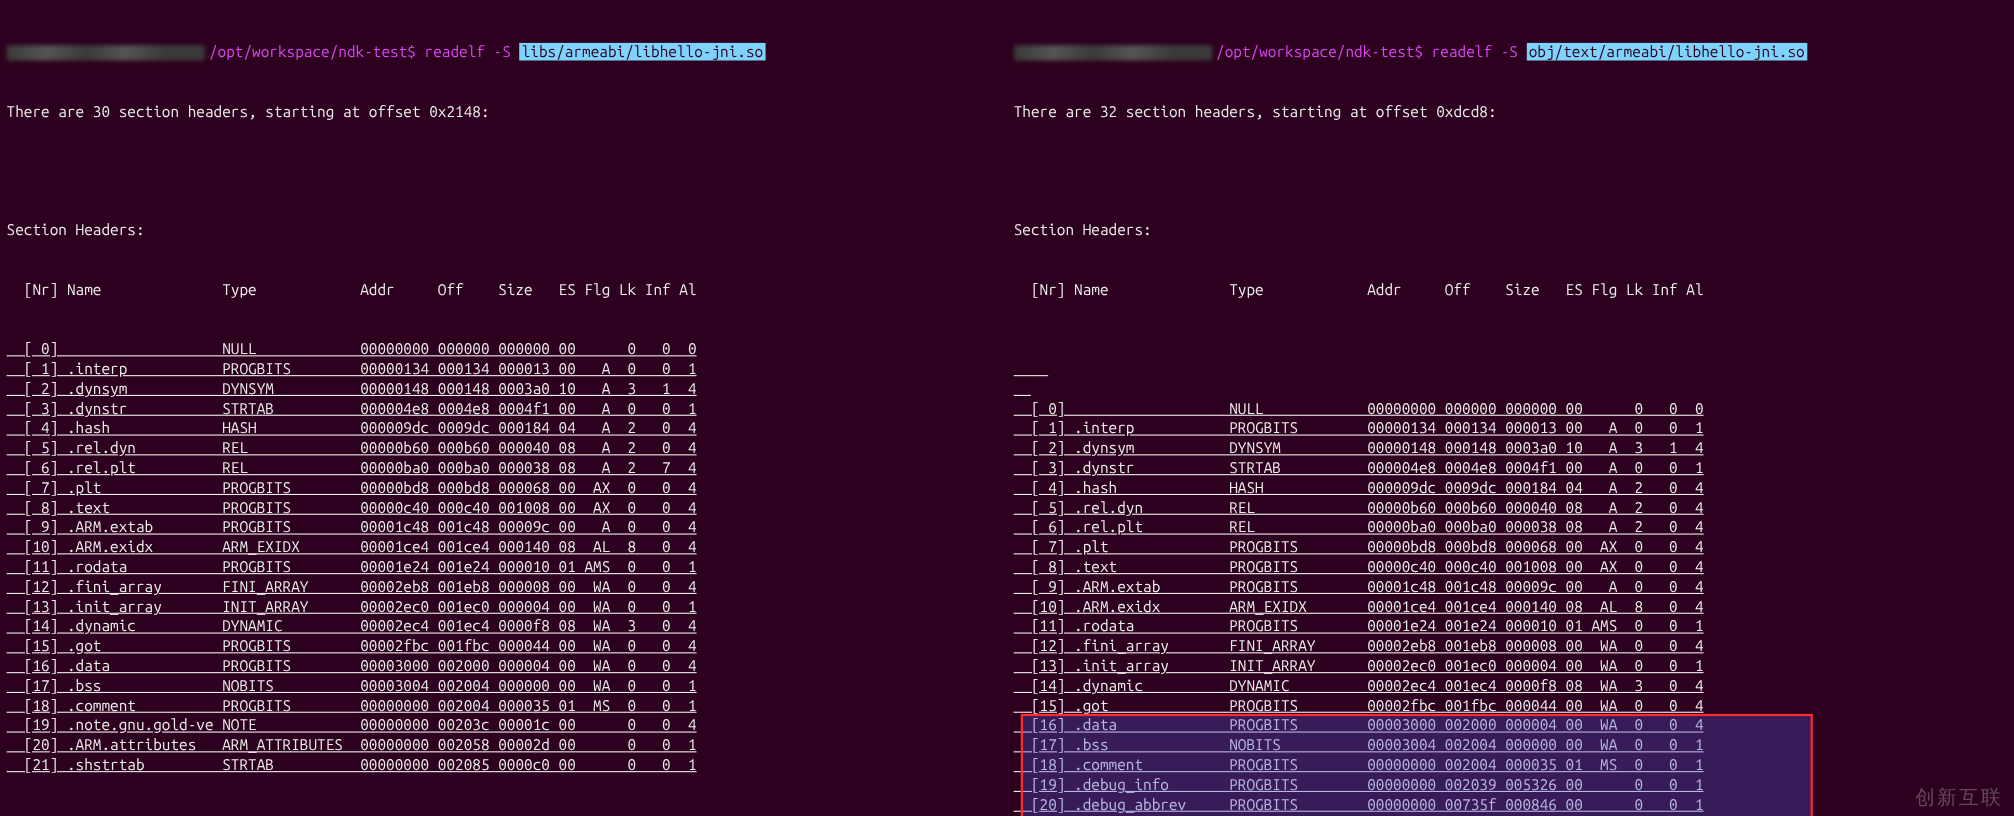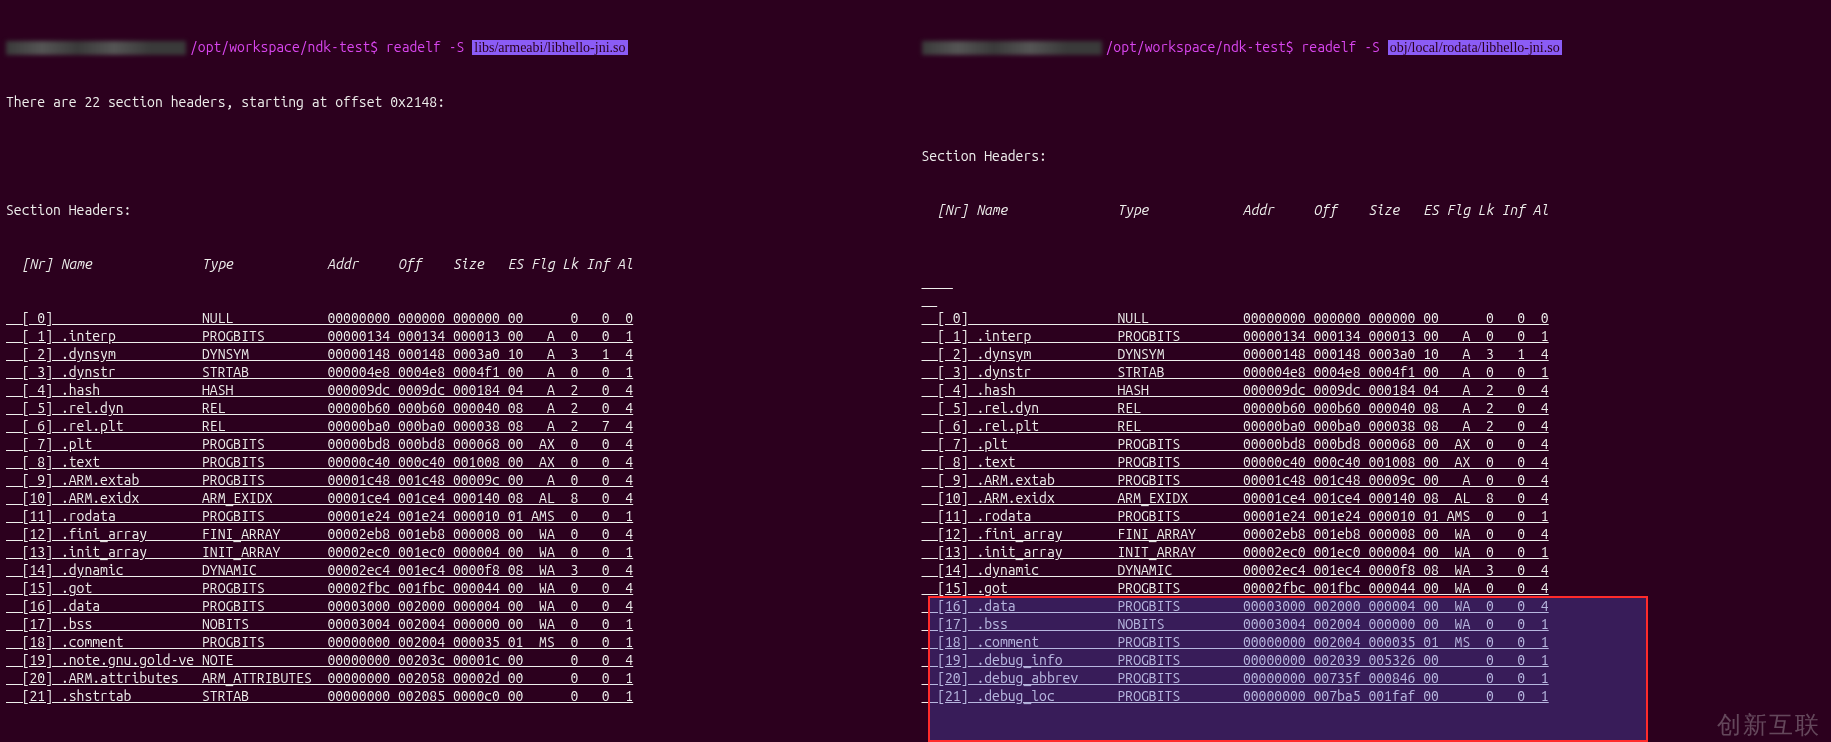--- a/index.html
+++ b/index.html
@@ -25,70 +25,70 @@
     display: inline-block;
     width: 180px;
     height: 14px;
     background: linear-gradient(90deg, #3a3a3a 0%, #555 20%, #3a3a3a 40%, #555 60%, #3a3a3a 80%);
     filter: blur(2px);
     vertical-align: middle;
     margin-right: 4px;
   }
   .prompt-path { color: #d946ef; }
   .hl-path {
-    background: #8b5cf6;
+    background: #7dd3fc;
     color: #2c001e;
     padding: 0 2px;
-    font-family: Liberation Serif, serif;
   }
   .row { white-space: pre; }
-  .header-row { white-space: pre; font-style: italic; }
+  .header-row { white-space: pre; }
   .section-body { position: relative; text-decoration: underline; }
   .highlight-box {
     position: absolute;
     border: 2px solid #ff2b2b;
     background: rgba(80,80,200,0.35);
     pointer-events: none;
   }
   .right-highlight {
     left: 6px;
     top: 0;
     width: 720px;
   }
   .watermark {
     position: absolute;
     right: 10px;
     bottom: 8px;
     color: #ccc;
     opacity: 0.35;
-    font-size: 24px;
+    font-size: 18px;
     font-family: sans-serif;
     letter-spacing: 2px;
   }
 </style>
 </head>
 <body>
 
 <div class="pane">
   <div class="prompt-line">
     <span class="blur-block"></span><span class="prompt-path">/opt/workspace/ndk-test$ readelf -S </span><span class="hl-path">libs/armeabi/libhello-jni.so</span>
   </div>
-  <div class="row">There are 22 section headers, starting at offset 0x2148:</div>
+  <div class="row">There are 30 section headers, starting at offset 0x2148:</div>
   <div class="row">&nbsp;</div>
   <div class="row">Section Headers:</div>
   <div class="header-row">  [Nr] Name              Type            Addr     Off    Size   ES Flg Lk Inf Al</div>
   <div class="section-body" id="left-rows"><div class="row">  [ 0]                   NULL            00000000 000000 000000 00      0   0  0</div><div class="row">  [ 1] .interp           PROGBITS        00000134 000134 000013 00   A  0   0  1</div><div class="row">  [ 2] .dynsym           DYNSYM          00000148 000148 0003a0 10   A  3   1  4</div><div class="row">  [ 3] .dynstr           STRTAB          000004e8 0004e8 0004f1 00   A  0   0  1</div><div class="row">  [ 4] .hash             HASH            000009dc 0009dc 000184 04   A  2   0  4</div><div class="row">  [ 5] .rel.dyn          REL             00000b60 000b60 000040 08   A  2   0  4</div><div class="row">  [ 6] .rel.plt          REL             00000ba0 000ba0 000038 08   A  2   7  4</div><div class="row">  [ 7] .plt              PROGBITS        00000bd8 000bd8 000068 00  AX  0   0  4</div><div class="row">  [ 8] .text             PROGBITS        00000c40 000c40 001008 00  AX  0   0  4</div><div class="row">  [ 9] .ARM.extab        PROGBITS        00001c48 001c48 00009c 00   A  0   0  4</div><div class="row">  [10] .ARM.exidx        ARM_EXIDX       00001ce4 001ce4 000140 08  AL  8   0  4</div><div class="row">  [11] .rodata           PROGBITS        00001e24 001e24 000010 01 AMS  0   0  1</div><div class="row">  [12] .fini_array       FINI_ARRAY      00002eb8 001eb8 000008 00  WA  0   0  4</div><div class="row">  [13] .init_array       INIT_ARRAY      00002ec0 001ec0 000004 00  WA  0   0  1</div><div class="row">  [14] .dynamic          DYNAMIC         00002ec4 001ec4 0000f8 08  WA  3   0  4</div><div class="row">  [15] .got              PROGBITS        00002fbc 001fbc 000044 00  WA  0   0  4</div><div class="row">  [16] .data             PROGBITS        00003000 002000 000004 00  WA  0   0  4</div><div class="row">  [17] .bss              NOBITS          00003004 002004 000000 00  WA  0   0  1</div><div class="row">  [18] .comment          PROGBITS        00000000 002004 000035 01  MS  0   0  1</div><div class="row">  [19] .note.gnu.gold-ve NOTE            00000000 00203c 00001c 00      0   0  4</div><div class="row">  [20] .ARM.attributes   ARM_ATTRIBUTES  00000000 002058 00002d 00      0   0  1</div><div class="row">  [21] .shstrtab         STRTAB          00000000 002085 0000c0 00      0   0  1</div></div>
   <div class="row">Key to Flags:</div>
   
 </div>
 
 <div class="pane">
   <div class="prompt-line">
-    <span class="blur-block"></span><span class="prompt-path">/opt/workspace/ndk-test$ readelf -S </span><span class="hl-path">obj/local/rodata/libhello-jni.so</span>
+    <span class="blur-block"></span><span class="prompt-path">/opt/workspace/ndk-test$ readelf -S </span><span class="hl-path">obj/text/armeabi/libhello-jni.so</span>
   </div>
+  <div class="row">There are 32 section headers, starting at offset 0xdcd8:</div>
   <div class="row">&nbsp;</div>
   <div class="row">Section Headers:</div>
   <div class="header-row">  [Nr] Name              Type            Addr     Off    Size   ES Flg Lk Inf Al</div>
   <div class="section-body" id="right-rows">
     <div class="highlight-box right-highlight" id="right-hl" style="top: 341px; height: 146px;"></div>
   <div class="row">  [ 0]                   NULL            00000000 000000 000000 00      0   0  0</div><div class="row">  [ 1] .interp           PROGBITS        00000134 000134 000013 00   A  0   0  1</div><div class="row">  [ 2] .dynsym           DYNSYM          00000148 000148 0003a0 10   A  3   1  4</div><div class="row">  [ 3] .dynstr           STRTAB          000004e8 0004e8 0004f1 00   A  0   0  1</div><div class="row">  [ 4] .hash             HASH            000009dc 0009dc 000184 04   A  2   0  4</div><div class="row">  [ 5] .rel.dyn          REL             00000b60 000b60 000040 08   A  2   0  4</div><div class="row">  [ 6] .rel.plt          REL             00000ba0 000ba0 000038 08   A  2   0  4</div><div class="row">  [ 7] .plt              PROGBITS        00000bd8 000bd8 000068 00  AX  0   0  4</div><div class="row">  [ 8] .text             PROGBITS        00000c40 000c40 001008 00  AX  0   0  4</div><div class="row">  [ 9] .ARM.extab        PROGBITS        00001c48 001c48 00009c 00   A  0   0  4</div><div class="row">  [10] .ARM.exidx        ARM_EXIDX       00001ce4 001ce4 000140 08  AL  8   0  4</div><div class="row">  [11] .rodata           PROGBITS        00001e24 001e24 000010 01 AMS  0   0  1</div><div class="row">  [12] .fini_array       FINI_ARRAY      00002eb8 001eb8 000008 00  WA  0   0  4</div><div class="row">  [13] .init_array       INIT_ARRAY      00002ec0 001ec0 000004 00  WA  0   0  1</div><div class="row">  [14] .dynamic          DYNAMIC         00002ec4 001ec4 0000f8 08  WA  3   0  4</div><div class="row">  [15] .got              PROGBITS        00002fbc 001fbc 000044 00  WA  0   0  4</div><div class="row">  [16] .data             PROGBITS        00003000 002000 000004 00  WA  0   0  4</div><div class="row">  [17] .bss              NOBITS          00003004 002004 000000 00  WA  0   0  1</div><div class="row">  [18] .comment          PROGBITS        00000000 002004 000035 01  MS  0   0  1</div><div class="row">  [19] .debug_info       PROGBITS        00000000 002039 005326 00      0   0  1</div><div class="row">  [20] .debug_abbrev     PROGBITS        00000000 00735f 000846 00      0   0  1</div><div class="row">  [21] .debug_loc        PROGBITS        00000000 007ba5 001faf 00      0   0  1</div></div>
   <div class="watermark">创新互联</div>
 </div>
 
 </body></html>

